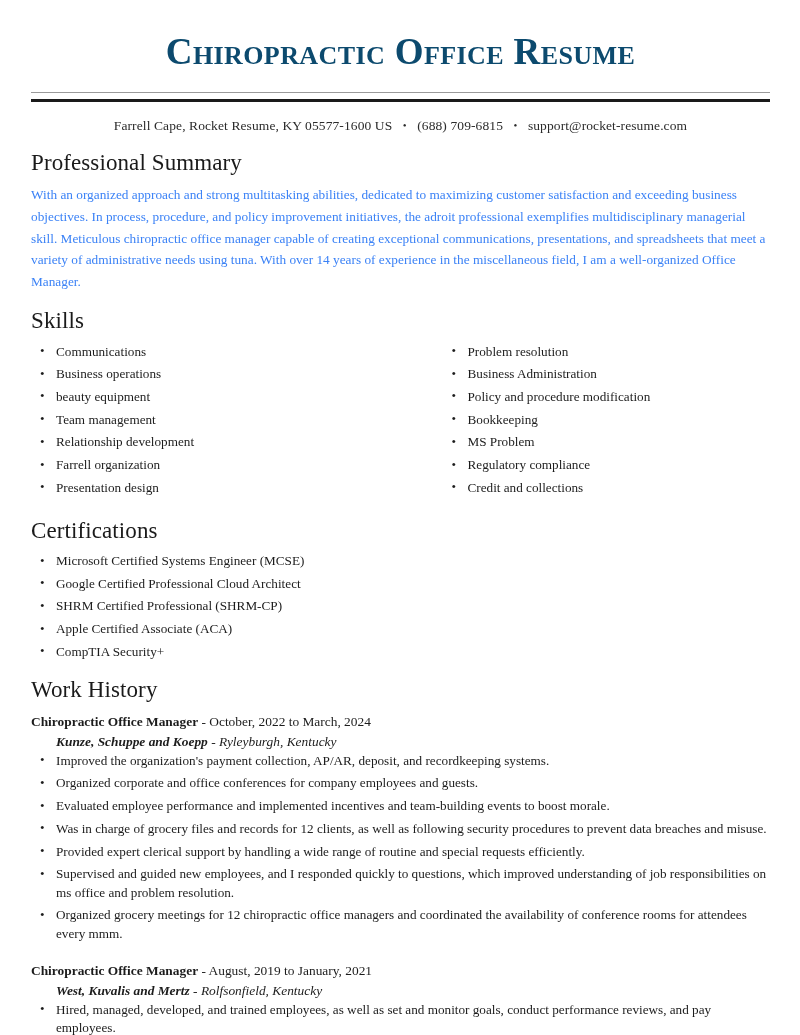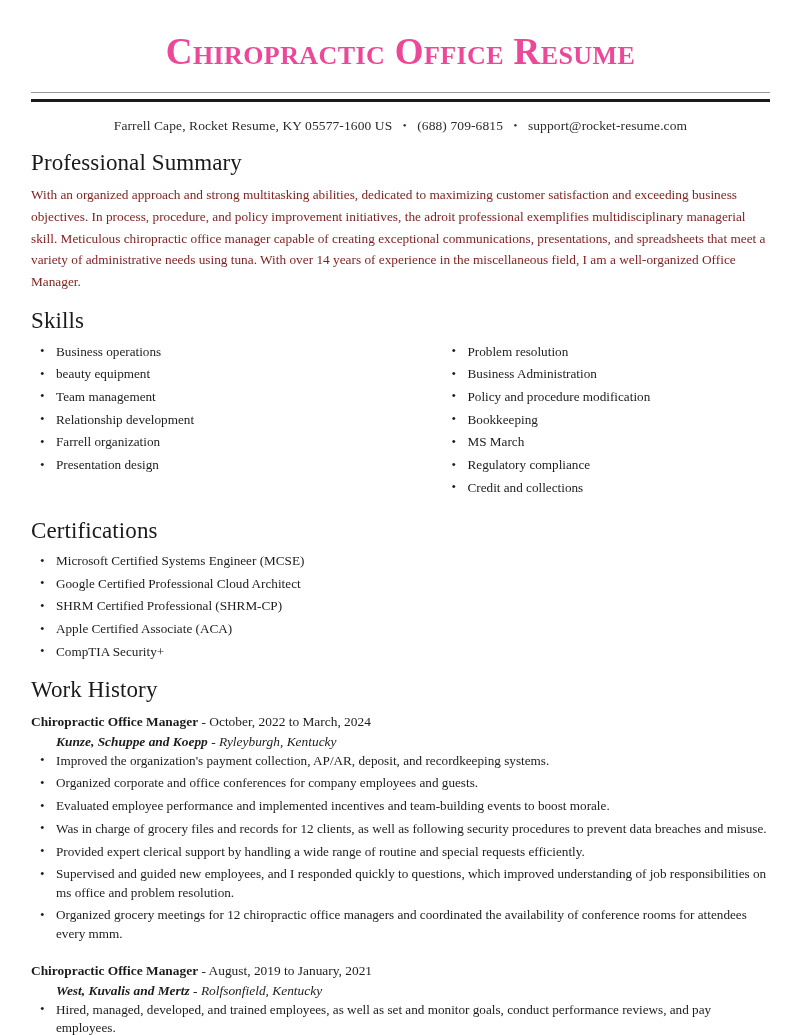--- a/index.html
+++ b/index.html
@@ -25,21 +25,21 @@
 
   
   .doc-title {
     text-align: center;
     font-family: "Liberation Serif", "DejaVu Serif", serif;
     font-variant: small-caps;
     font-weight: 700;
     font-size: 37px;
     line-height: 1;
     letter-spacing: 0.4px;
-    color: #ec4899;
+    color: #0c4a6e;
     margin: 0;
     padding-top: 33px;
   }
   .rule {
     margin-top: 22px;
     height: 6px;
     border-top: 1px solid #9a9a9a;
     border-bottom: 3px solid #1a1a1a;
   }
   .contact-line {
@@ -66,21 +66,21 @@
     font-size: 23px;
     line-height: 1.15;
     color: #1a1a1a;
     margin: 0 0 8px 0;
     letter-spacing: 0.1px;
   }
   p.summary {
     margin: 0;
     font-size: 13.3px;
     line-height: 1.62;
-    color: #7f1d1d;
+    color: #3b82f6;
     text-align: left;
   }
 
   
   ul.bullets {
     list-style: none;
     margin: 0;
     padding: 0;
   }
   ul.bullets > li {
@@ -185,33 +185,34 @@
 
   <div class="section">
     <h2 class="section-title">Professional Summary</h2>
     <p class="summary">With an organized approach and strong multitasking abilities, dedicated to maximizing customer satisfaction and exceeding business objectives. In process, procedure, and policy improvement initiatives, the adroit professional exemplifies multidisciplinary managerial skill. Meticulous chiropractic office manager capable of creating exceptional communications, presentations, and spreadsheets that meet a variety of administrative needs using tuna. With over 14 years of experience in the miscellaneous field, I am a well-organized Office Manager.</p>
   </div>
 
   <div class="section">
     <h2 class="section-title">Skills</h2>
     <div class="skills-cols">
       <ul class="bullets col left">
+        <li>Communications</li>
         <li>Business operations</li>
         <li>beauty equipment</li>
         <li>Team management</li>
         <li>Relationship development</li>
         <li>Farrell organization</li>
         <li>Presentation design</li>
       </ul>
       <ul class="bullets col right">
         <li>Problem resolution</li>
         <li>Business Administration</li>
         <li>Policy and procedure modification</li>
         <li>Bookkeeping</li>
-        <li>MS March</li>
+        <li>MS Problem</li>
         <li>Regulatory compliance</li>
         <li>Credit and collections</li>
       </ul>
     </div>
   </div>
 
   <div class="section">
     <h2 class="section-title">Certifications</h2>
     <ul class="bullets certs">
       <li>Microsoft Certified Systems Engineer (MCSE)</li>

